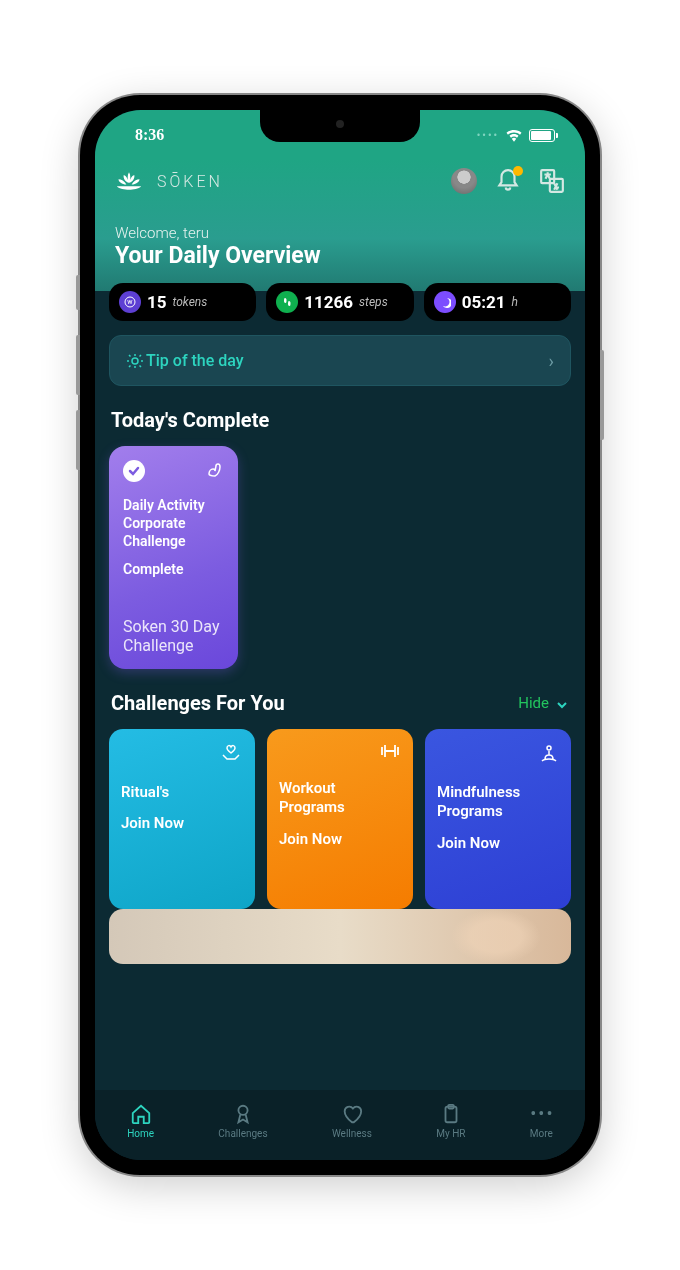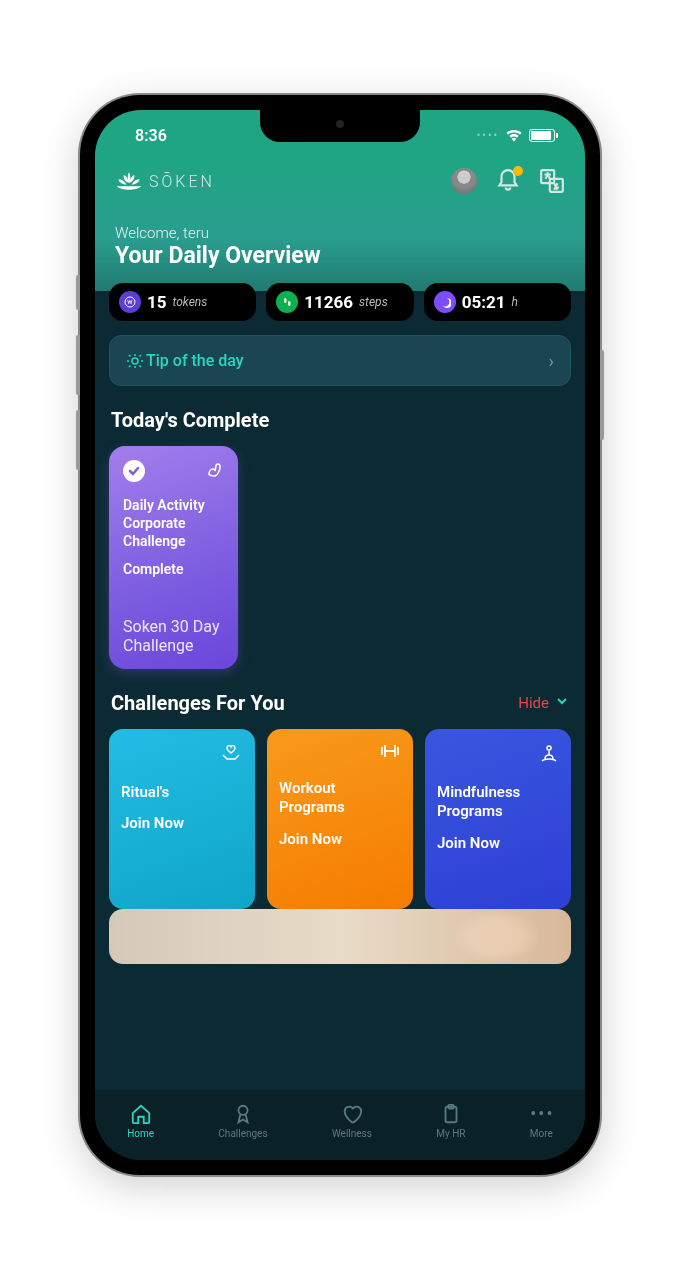--- a/index.html
+++ b/index.html
@@ -52,35 +52,35 @@
   height: 50px;
   display: flex;
   align-items: center;
   justify-content: space-between;
   padding: 0 30px;
   color: #fff;
   font-size: 16px;
   font-weight: 600;
   background: linear-gradient(180deg, #1fa584 0%, #1fa584 100%);
 }
-.status-left { padding-left: 10px; }
+.status-left { padding-left: 10px; font-family: Liberation Serif, serif; }
 .status-right { display: flex; align-items: center; gap: 6px; }
 .dots-4 { letter-spacing: 2px; color: #7fd4bf; font-size: 10px; }
 .wifi { width: 18px; height: 14px; }
 .battery { width: 26px; height: 13px; border: 1.5px solid #fff; border-radius: 3px; position: relative; }
 .battery::after { content:""; position:absolute; right:-4px; top:3px; width:2px; height:5px; background:#fff; border-radius:0 1px 1px 0; }
 .battery-fill { position:absolute; left:1px; top:1px; bottom:1px; width:20px; background:#fff; border-radius:1px; }
 
 .header {
   background: linear-gradient(180deg, #1fa584 0%, #2a9d8f 60%, #217a72 100%);
   padding: 8px 20px 22px 20px;
   color: #fff;
 }
 .header-top { display:flex; align-items:center; justify-content:space-between; margin-bottom: 30px; }
-.logo { display:flex; align-items:center; gap:6px; }
+.logo { display:flex; align-items:center; gap:14px; }
 .logo-lotus { width:28px; height:24px; }
 .logo-text { font-size:16px; font-weight:300; letter-spacing:3px; color:#d4e8e3; }
 .header-icons { display:flex; align-items:center; gap:18px; }
 .hdr-icon { width:26px; height:26px; color:#d4e8e3; position:relative; }
 .avatar-circ { width:26px; height:26px; border-radius:50%; background:radial-gradient(circle at 50% 35%, #ccc 30%, #888 32%, #888 50%, #666 100%); }
 .bell-dot { position:absolute; top:-2px; right:-2px; width:10px; height:10px; background:#ffb800; border-radius:50%; }
 .welcome-txt { font-size:15px; font-weight:300; color:#e8f3f0; }
 .overview-txt { font-size:23px; font-weight:700; }
 
 .stats-row { display:flex; gap:10px; padding:0 14px; margin-top:-8px; position:relative; z-index:2; }
@@ -93,21 +93,21 @@
 .stat-unit { font-size:12px; color:#bbb;font-style:italic; }
 
 .content { padding: 14px; }
 
 .tip-bar { background:#1a4651; border-radius:12px; padding:14px 16px; display:flex; align-items:center; justify-content:space-between; color:#2dd4bf; border: 1px solid #1f5560; }
 .tip-left { display:flex; align-items:center; gap:2px; font-size:16px; font-weight:500; }
 .chev-r { color:#6b9aa3; font-size:18px; }
 
 .section-header { display:flex; align-items:center; justify-content:space-between; margin:22px 2px 14px 2px; }
 .section-title { color:#fff; font-size:20px; font-weight:700; }
-.section-action { color:#ef4444; font-size:15px; display:flex; align-items:flex-start; gap:6px; }
+.section-action { color:#22c55e; font-size:15px; display:flex; align-items:flex-end; gap:6px; }
 
 .checklist-card { width:129px; border-radius:16px; background:linear-gradient(160deg, #a27eec 0%, #7c5ce0 60%, #6a47db 100%); padding:14px; color:#fff; box-shadow: 0 4px 12px rgba(122,88,224,0.3); }
 .card-top-row { display:flex; justify-content:space-between; margin-bottom:14px; }
 .check-circle { width:22px; height:22px; background:#fff; border-radius:50%; display:flex; align-items:center; justify-content:center; color:#7c5ce0; font-size:13px; }
 .card-title-txt { font-size:14px; font-weight:600; line-height:1.3; margin-bottom:10px; }
 .card-status { font-size:14px; font-weight:600; margin-bottom:40px; }
 .card-sub { font-size:16px; opacity:0.85; }
 
 .challenges-row { display:flex; gap:12px; }
 .challenge-card { flex:1; min-width:0; border-radius:14px; padding:14px 12px; color:#fff; height:180px; display:flex; flex-direction:column; }

